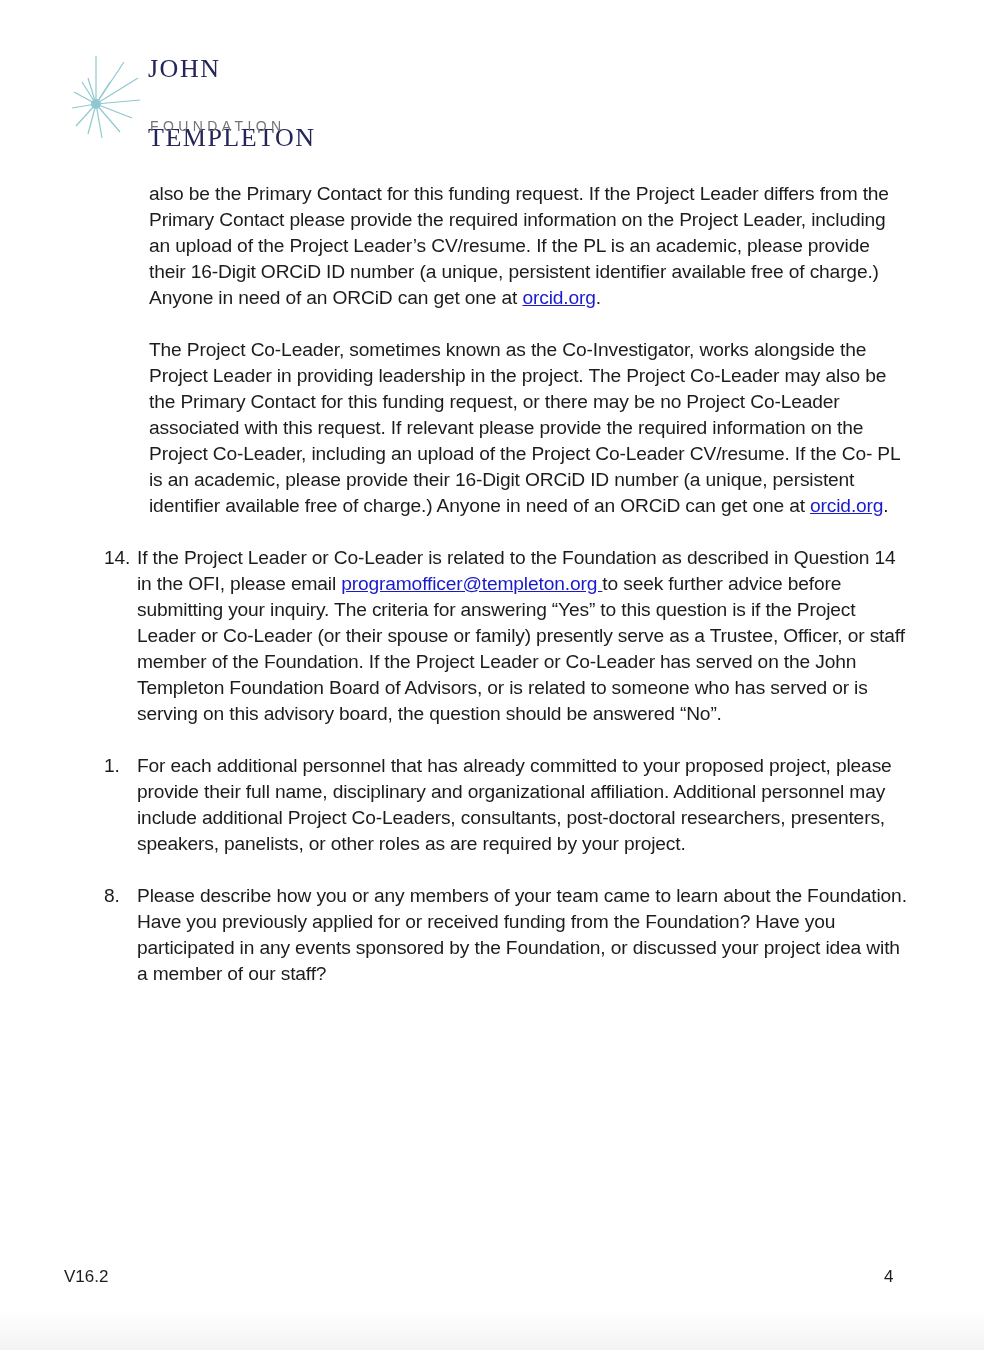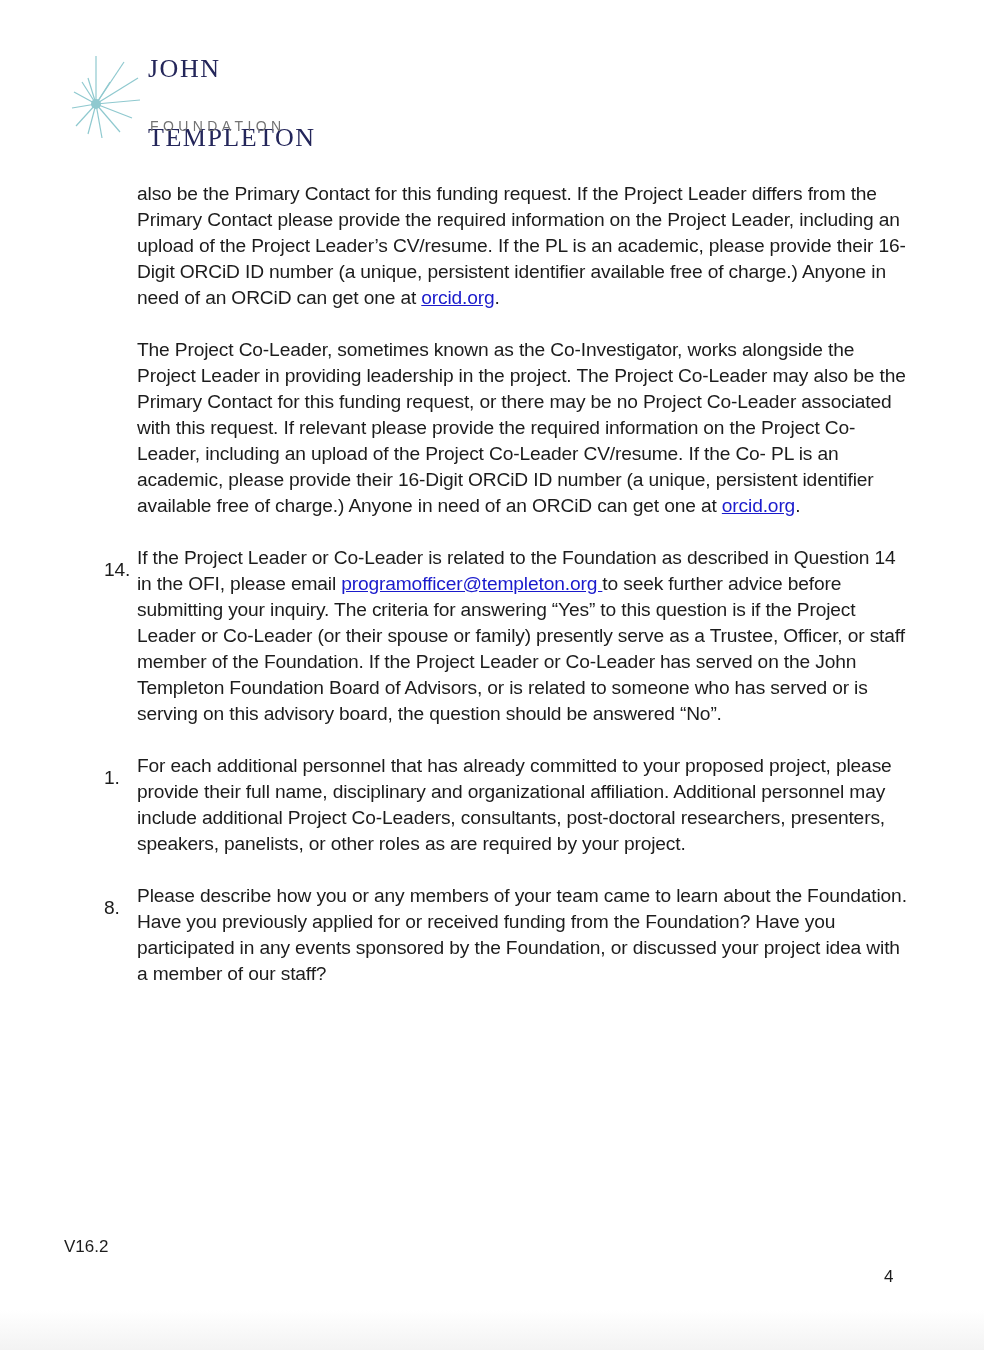--- a/index.html
+++ b/index.html
@@ -22,25 +22,25 @@
     .logo .w1 { top: 4px; }
     .logo .w2 { top: 37px; margin-top: 36px; }
     .logo .w3 {
       position: absolute; left: 80px; top: 66px; font-size: 14px; letter-spacing: 4.4px;
       color: #737373; font-family: "Liberation Sans", sans-serif;
     }
     .content {
       position: absolute; left: 137px; top: 181px; width: 770px;
       font-size: 19.2px; line-height: 26px; letter-spacing: -0.15px;
     }
-    p { margin: 0 0 26px 0; }
+    p { margin: 0 0 26px 12px; }
     a { color: #1a1acc; text-decoration: underline; }
     .item { position: relative; margin-bottom: 26px; }
-    .item .num { position: absolute; left: -33px; top: 12px; }
-    .footer-left { position: absolute; left: 64px; top: 1237px; font-size: 17px; }
+    .item .num { position: absolute; left: -33px; top: 0; }
+    .footer-left { position: absolute; left: 64px; top: 1267px; font-size: 17px; }
     .footer-right { position: absolute; left: 884px; top: 1267px; font-size: 17px; }
   </style>
 </head>
 <body>
 
 <div class="logo">
   <svg class="star" width="72" height="90" viewBox="0 0 72 90">
     <g stroke="#8fc9cf" stroke-width="1.2" fill="none">
       <line x1="26" y1="52" x2="26" y2="4"></line>
       <line x1="26" y1="52" x2="54" y2="10"></line>

